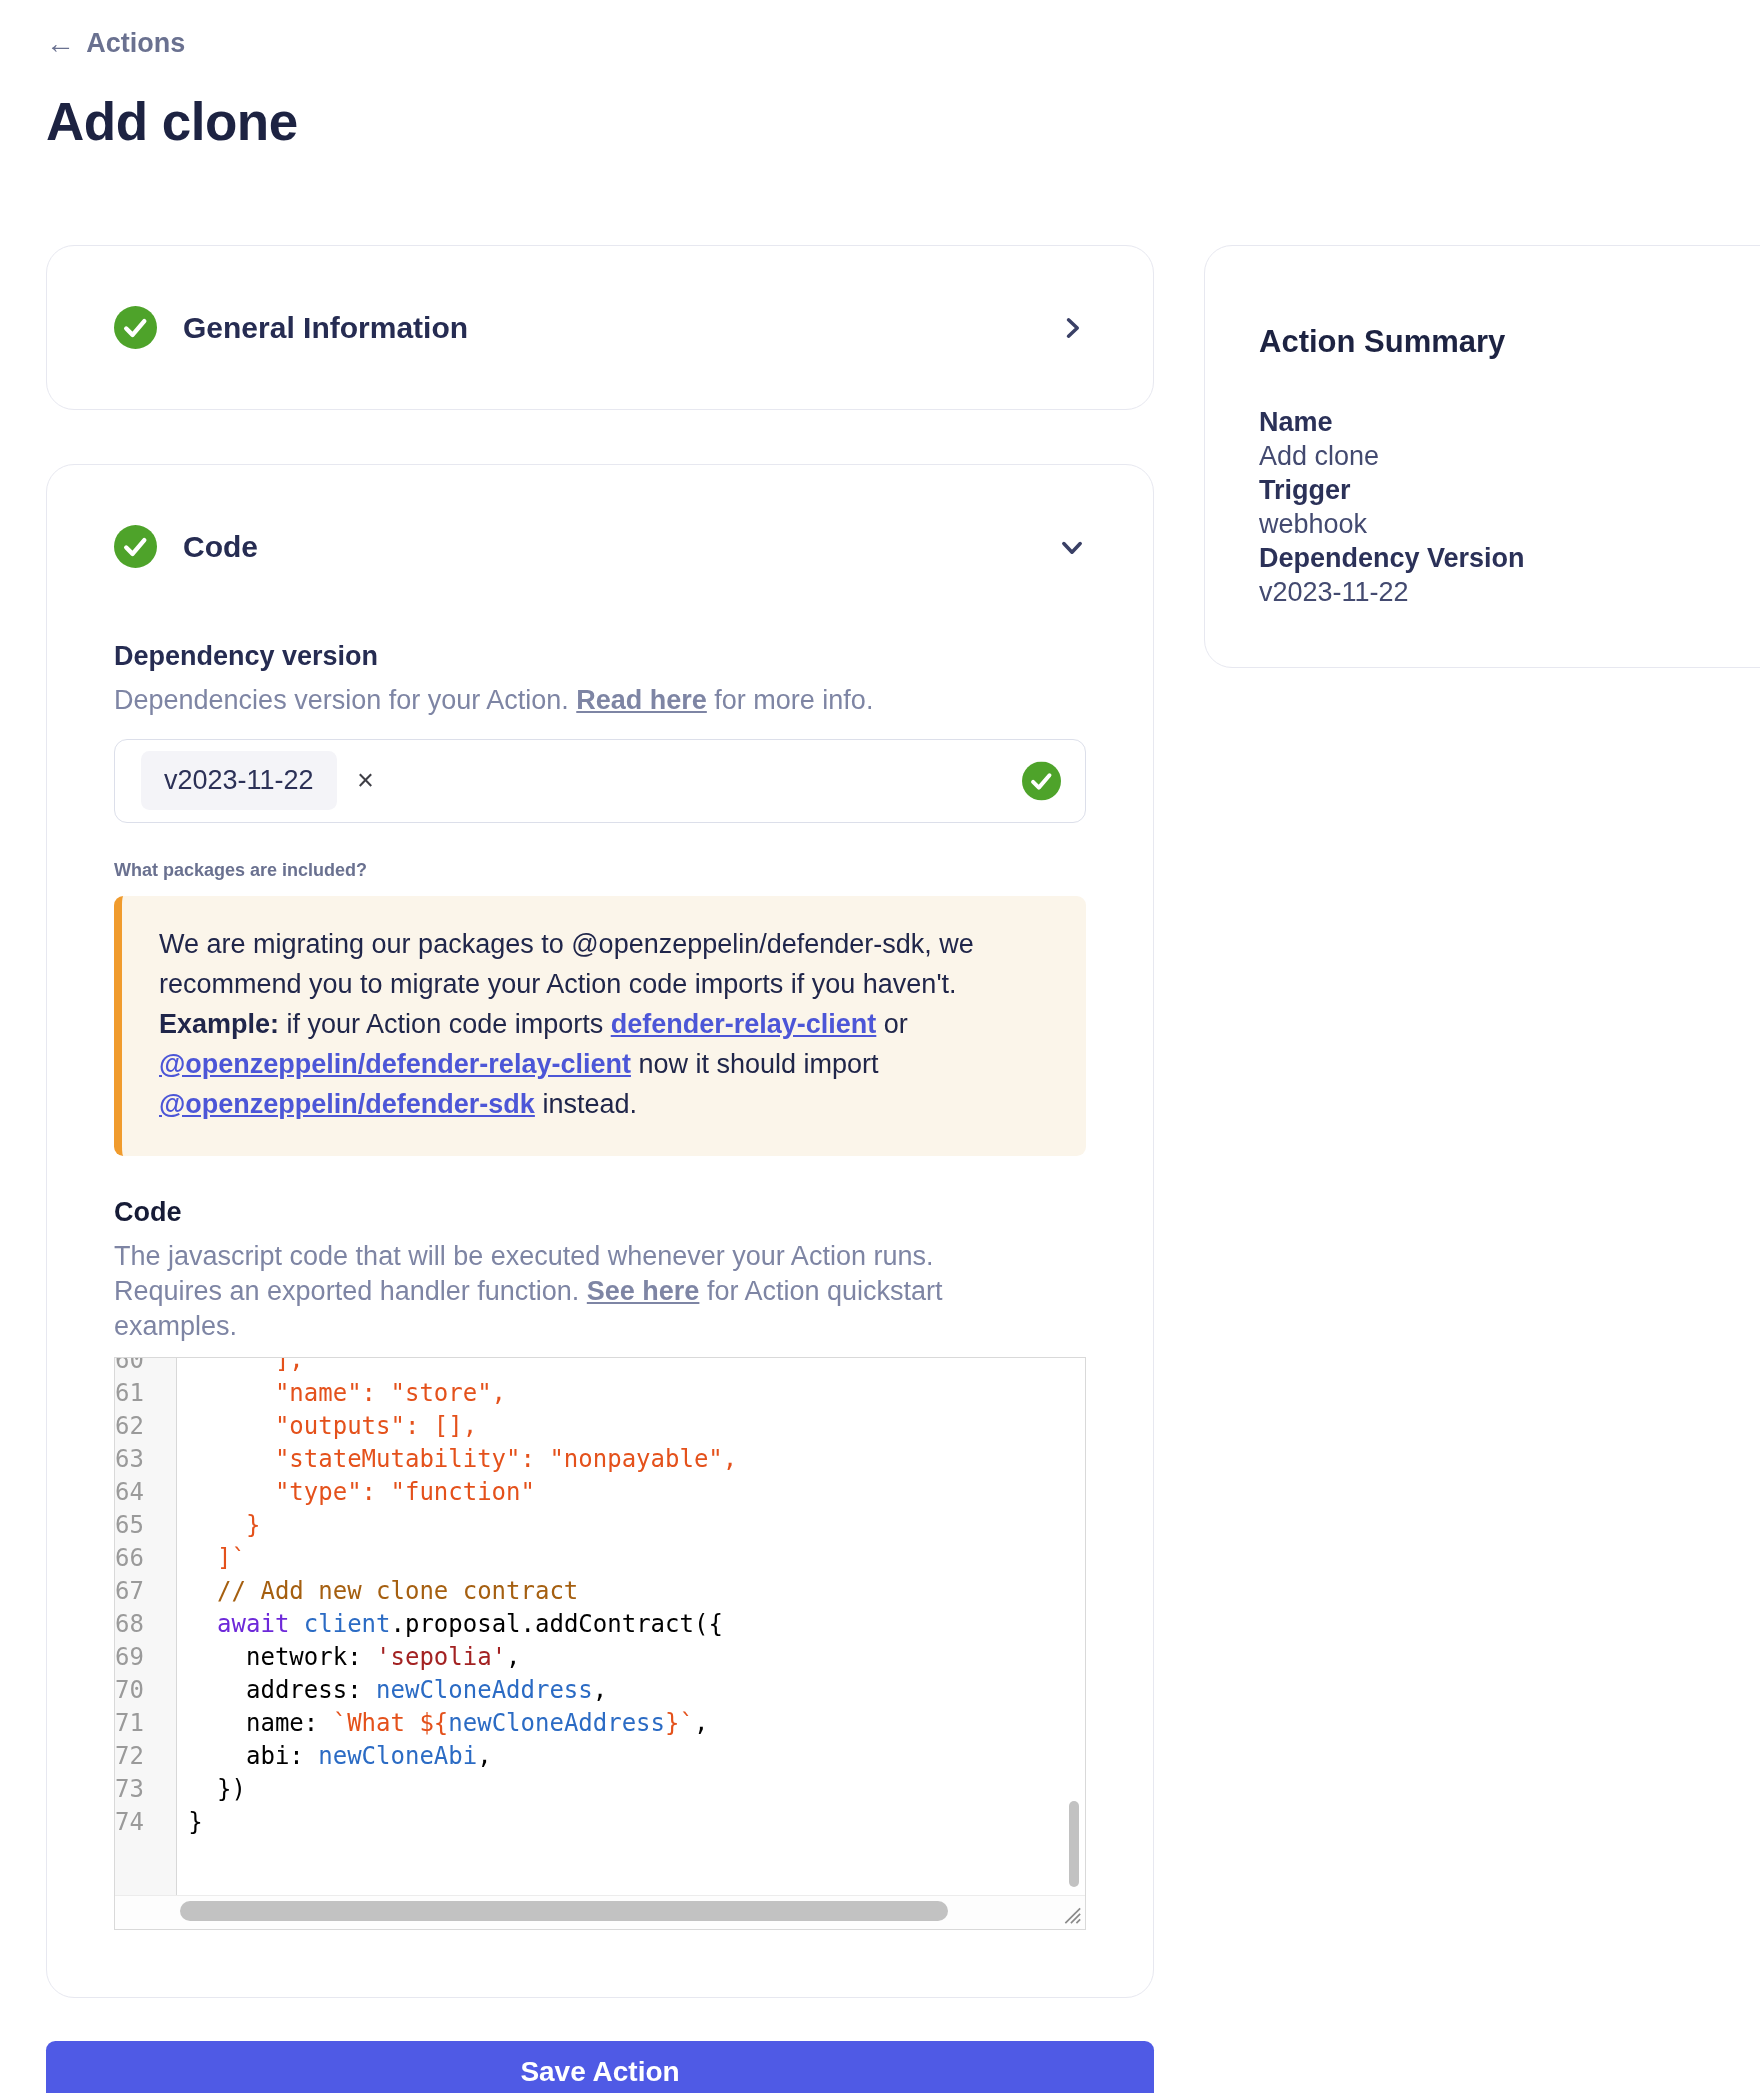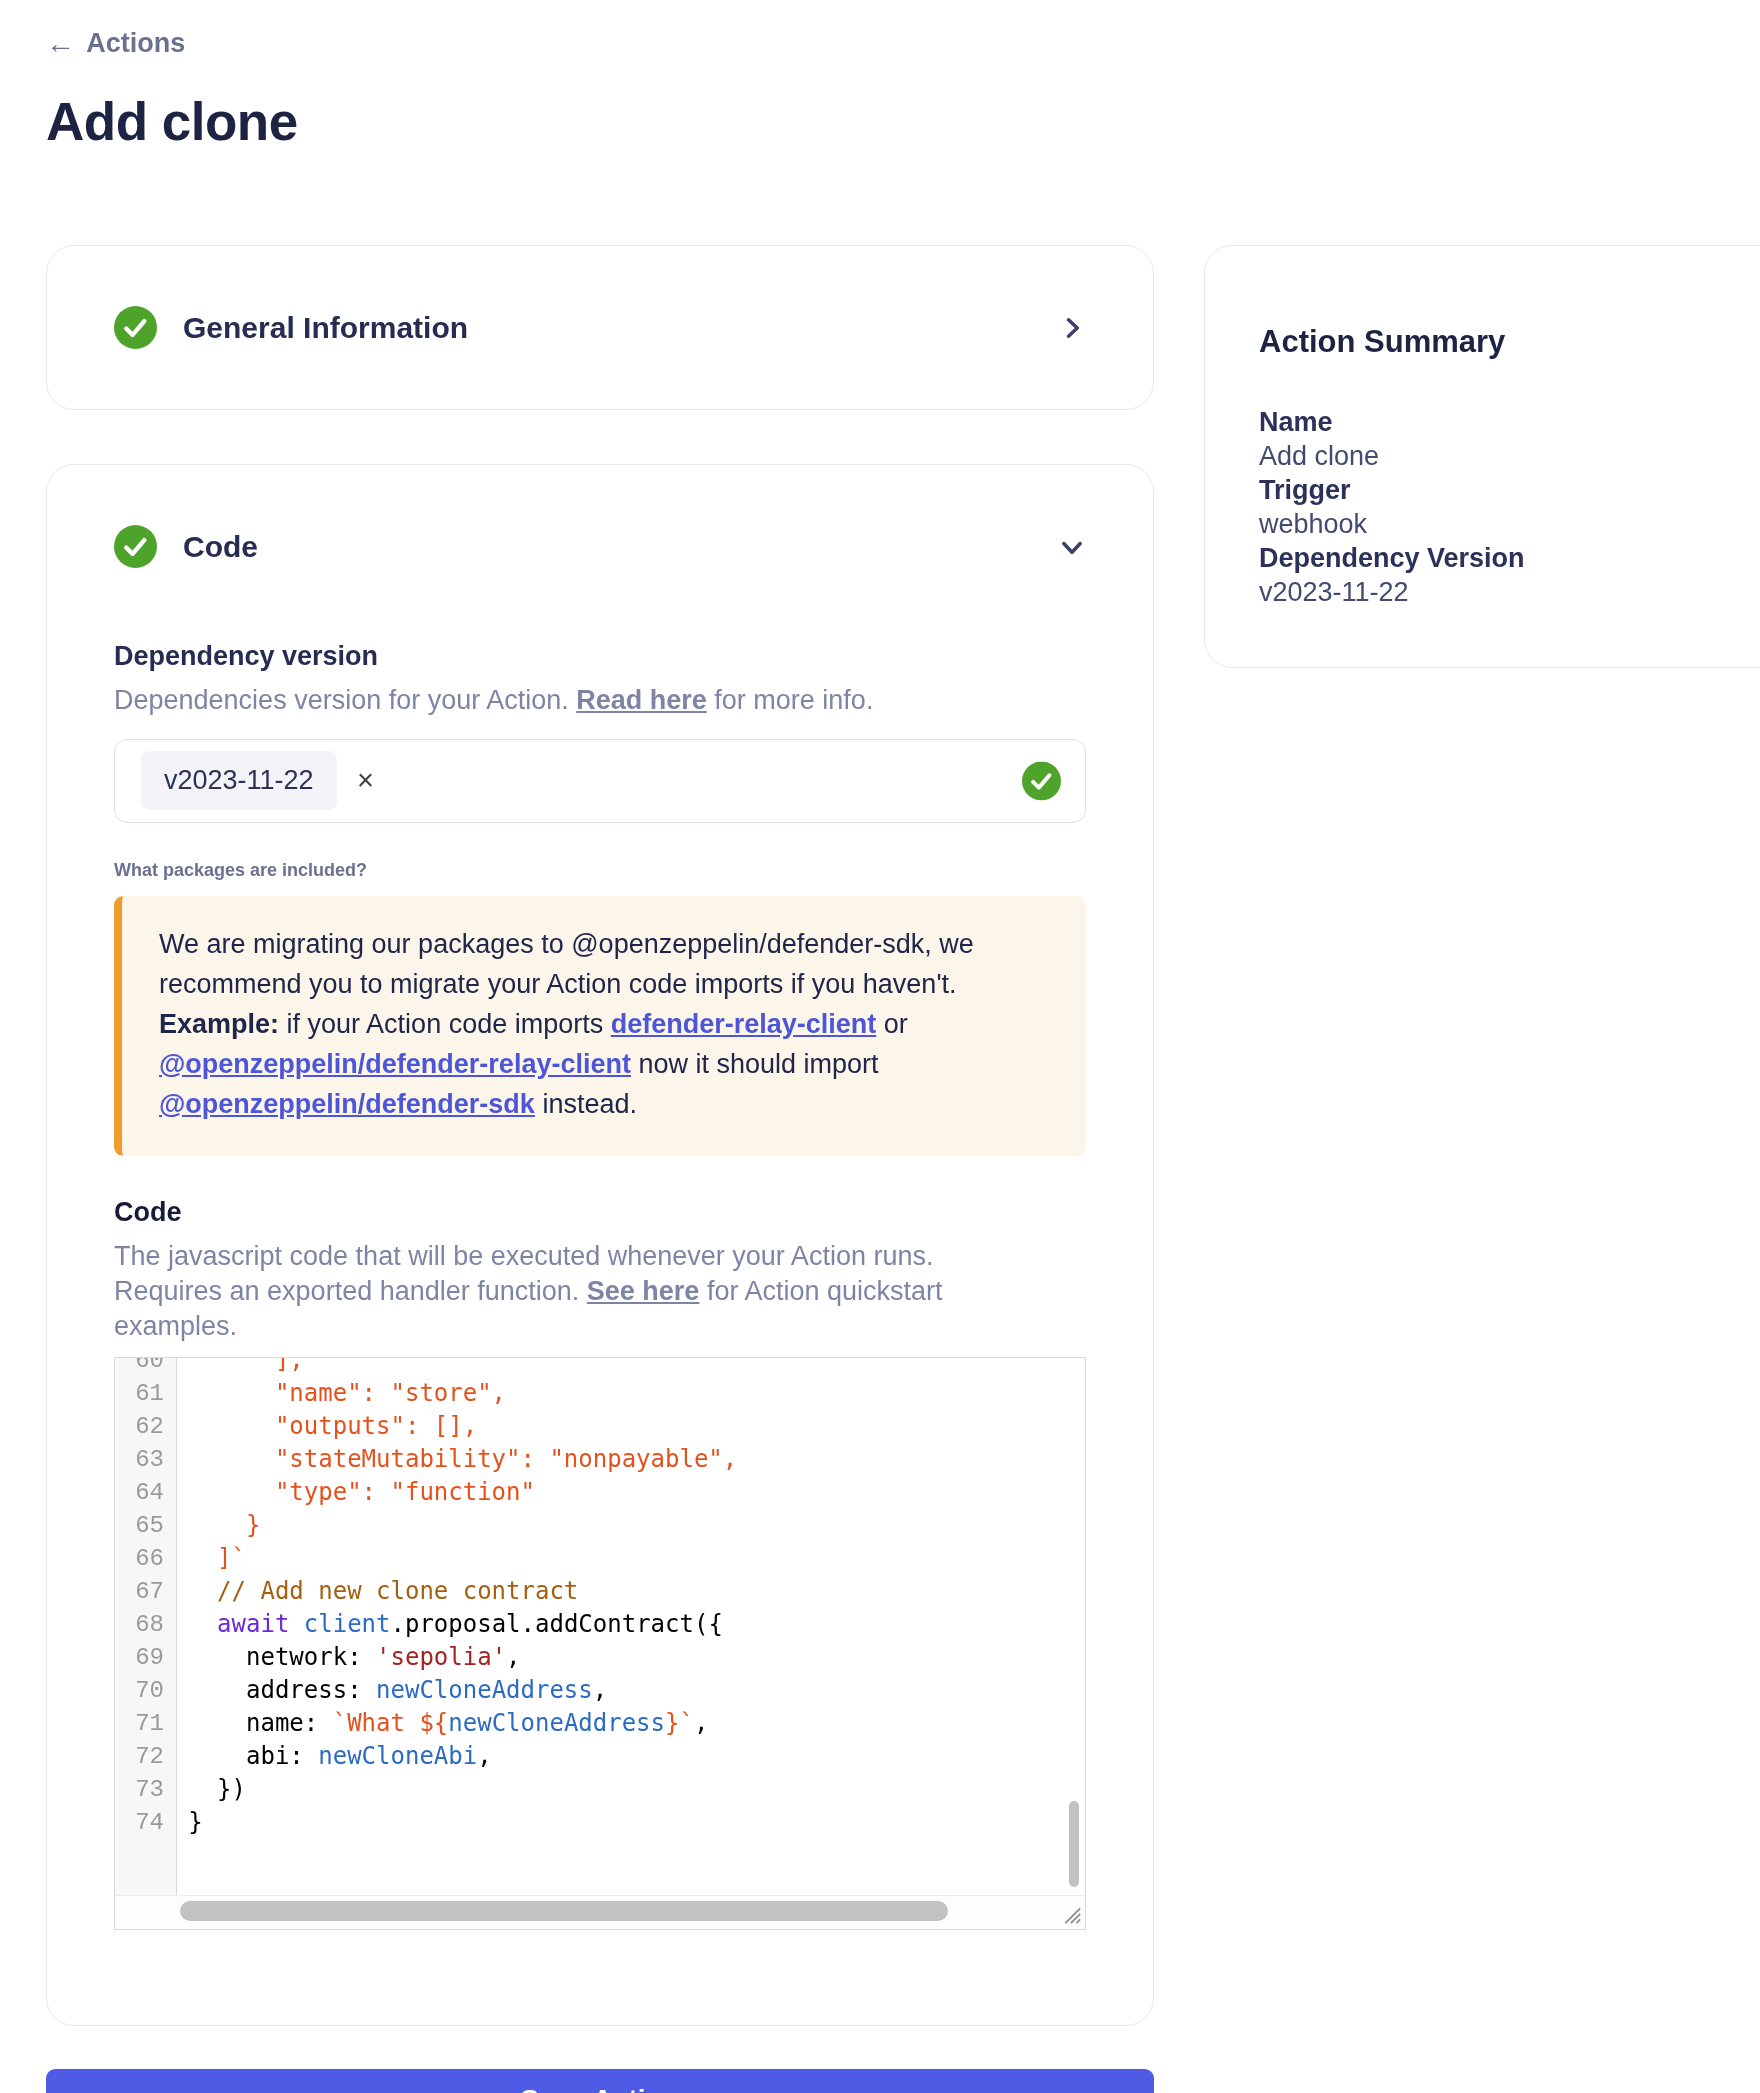--- a/index.html
+++ b/index.html
@@ -25,21 +25,21 @@
 
   
   .acc-header { display:flex; align-items:center; cursor:pointer; }
   .acc-left { display:flex; align-items:center; gap:26px; flex:1; }
   .acc-title { font-size:30px; font-weight:700; color:#262c52; }
   .check-badge { width:43px; height:43px; flex:none; }
   .chev { width:28px; height:28px; flex:none; }
 
   .card-general { padding:60px 67px; display:flex; align-items:center; }
   .card-general .acc-header { flex:1;text-align:right; }
-  .card-code { margin-top:54px; padding:60px 67px 95px 67px; }
+  .card-code { margin-top:54px; padding:60px 67px 67px 67px; }
 
   
   .field-label { font-size:27px; font-weight:700; color:#262c52; }
   .dep-section { margin-top:73px; }
   .field-desc { margin-top:11.2px; font-size:27px; color:#7e85a4; line-height:35px; max-width:886px; }
   .inline-link { font-weight:700; text-decoration:underline; color:inherit; cursor:pointer; }
 
   .dep-input { margin-top:20.5px; height:84px; border:1.9px solid #dcdfea; border-radius:13px;
     display:flex; align-items:center; padding:0 26px; position:relative; background:#fff; cursor:text; }
   .dep-tag { background:#f4f4f8; border-radius:8.4px; padding:14px 23px; font-size:27px; color:#2c3157; }
@@ -57,21 +57,21 @@
 
   
   .editor { margin-top:13px; border:1.9px solid #d9d9d9; height:573px; background:#fff;
     display:flex; flex-direction:column; position:relative; }
   .cm-scroll { flex:1; overflow:hidden; position:relative; }
   .gutter-bg { position:absolute; left:0; top:0; bottom:0; width:62px; background:#f7f7f7;
     border-right:0.9px solid #d8d8d8; }
   .cm-content { position:relative; margin-top:-14px; }
   .cm-row { display:flex; height:33px; font-family:"DejaVu Sans Mono","Liberation Mono",monospace;
     font-size:24px; line-height:33px; }
-  .cm-ln { width:62px; flex:none; padding-right:13px; text-align:right; color:#9a9a9a;font-family:Liberation Mono, monospace; }
+  .cm-ln { width:62px; flex:none; padding-right:13px; text-align:left; color:#9a9a9a; }
   .cm-code { padding-left:11.2px; white-space:pre; color:#000; }
   .tk-plain { color:#000000; }
   .tk-str2 { color:#e4511b; }
   .tk-comment { color:#a55f10; }
   .tk-keyword { color:#6d28d9; }
   .tk-var2 { color:#2b6bc4; }
   .tk-str { color:#a32222; }
   .v-thumb { position:absolute; right:5.6px; bottom:7.5px; width:10.3px; height:86px;
     background:#c2c2c2; border-radius:5.6px; cursor:pointer; }
   .hscroll { height:34px; border-top:1.9px solid #ececec; background:#fdfdfd; position:relative; }

